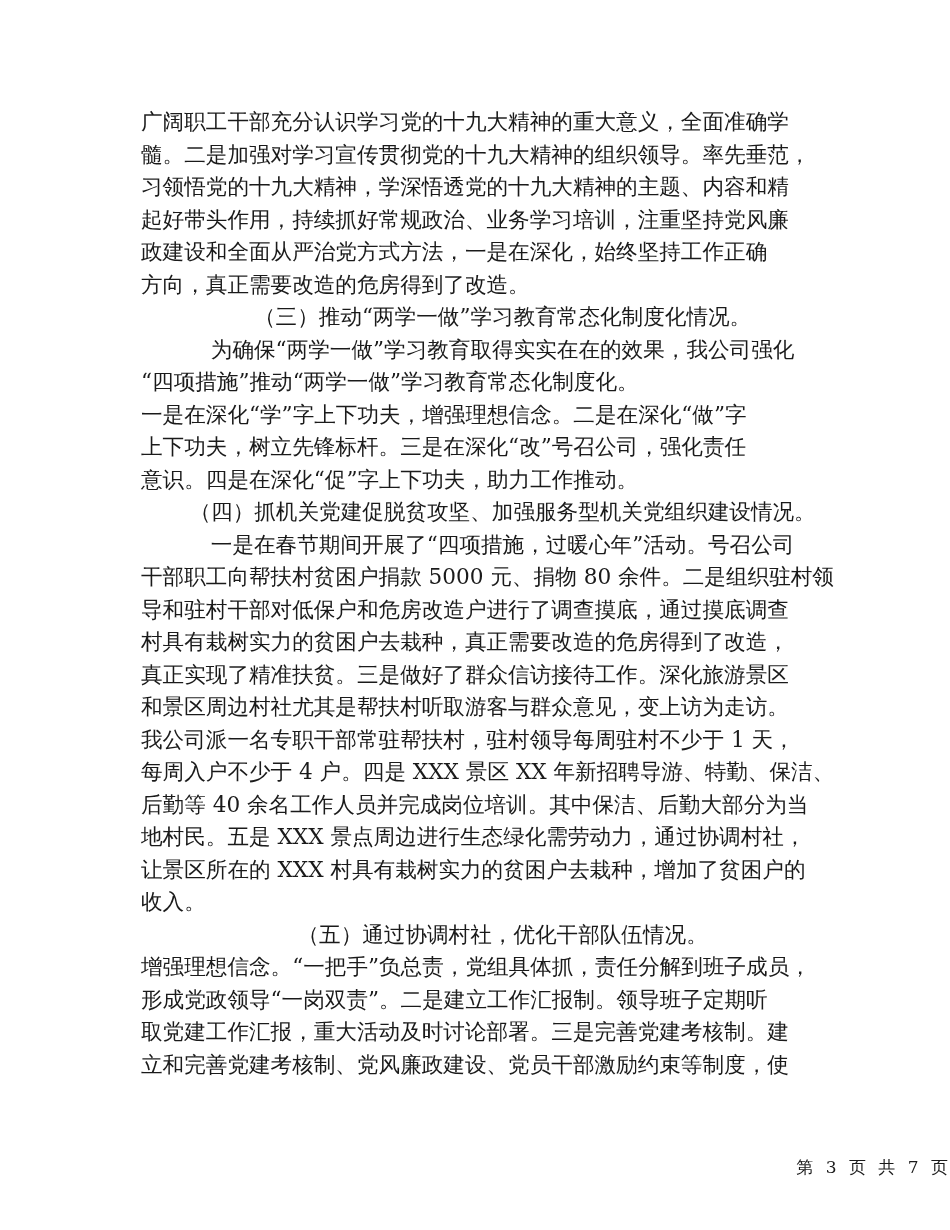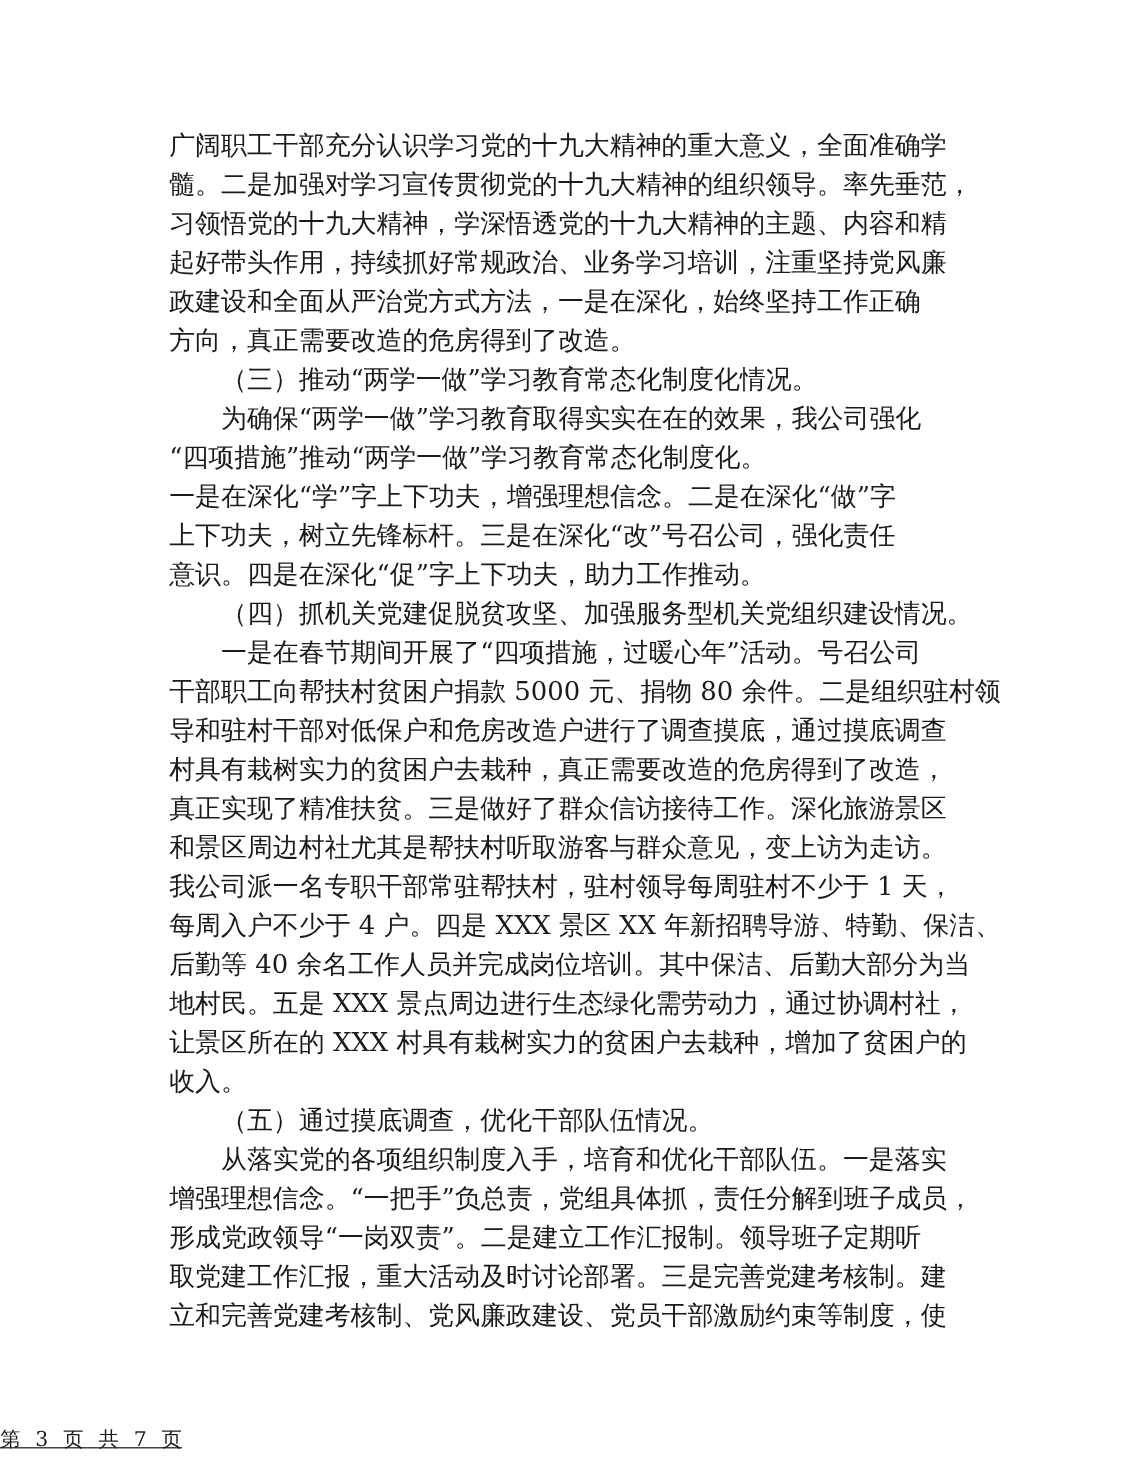--- a/index.html
+++ b/index.html
@@ -31,32 +31,32 @@
     line-height: 32.5px;
   }
   .line {
     display: block;
     height: 32.5px;
     white-space: nowrap;
     overflow: visible;
   }
   .line.indent {
     padding-left: 43.2px;
+    text-align: center;
   }
   .footer {
     position: absolute;
     left: 0;
     width: 948px;
-    top: 1188px;
-    text-align: left;
+    top: 1155px;
+    text-align: right;
     font-size: 17px;
     line-height: 24px;
     word-spacing: 7px;
     color: #1a1a1a;
-    text-decoration: underline;
   }
 </style>
 </head>
 <body>
 
 <div class="page">
   <div class="body-text">
 
     <div>
       <span class="line">广阔职工干部充分认识学习党的十九大精神的重大意义，全面准确学</span>
@@ -95,25 +95,24 @@
       <span class="line">和景区周边村社尤其是帮扶村听取游客与群众意见，变上访为走访。</span>
       <span class="line">我公司派一名专职干部常驻帮扶村，驻村领导每周驻村不少于 1 天，</span>
       <span class="line">每周入户不少于 4 户。四是 XXX 景区 XX 年新招聘导游、特勤、保洁、</span>
       <span class="line">后勤等 40 余名工作人员并完成岗位培训。其中保洁、后勤大部分为当</span>
       <span class="line">地村民。五是 XXX 景点周边进行生态绿化需劳动力，通过协调村社，</span>
       <span class="line">让景区所在的 XXX 村具有栽树实力的贫困户去栽种，增加了贫困户的</span>
       <span class="line">收入。</span>
     </div>
 
     <div>
-      <span class="line indent">（五）通过摸底调查，优化干部队伍情况。</span>
+      <span class="line indent">（五）通过协调村社，优化干部队伍情况。</span>
     </div>
 
     <div>
-      <span class="line indent">从落实党的各项组织制度入手，培育和优化干部队伍。一是落实</span>
       <span class="line">增强理想信念。“一把手”负总责，党组具体抓，责任分解到班子成员，</span>
       <span class="line">形成党政领导“一岗双责”。二是建立工作汇报制。领导班子定期听</span>
       <span class="line">取党建工作汇报，重大活动及时讨论部署。三是完善党建考核制。建</span>
       <span class="line">立和完善党建考核制、党风廉政建设、党员干部激励约束等制度，使</span>
     </div>
 
   </div>
 
   <div class="footer">第 3 页 共 7 页</div>
 </div>

